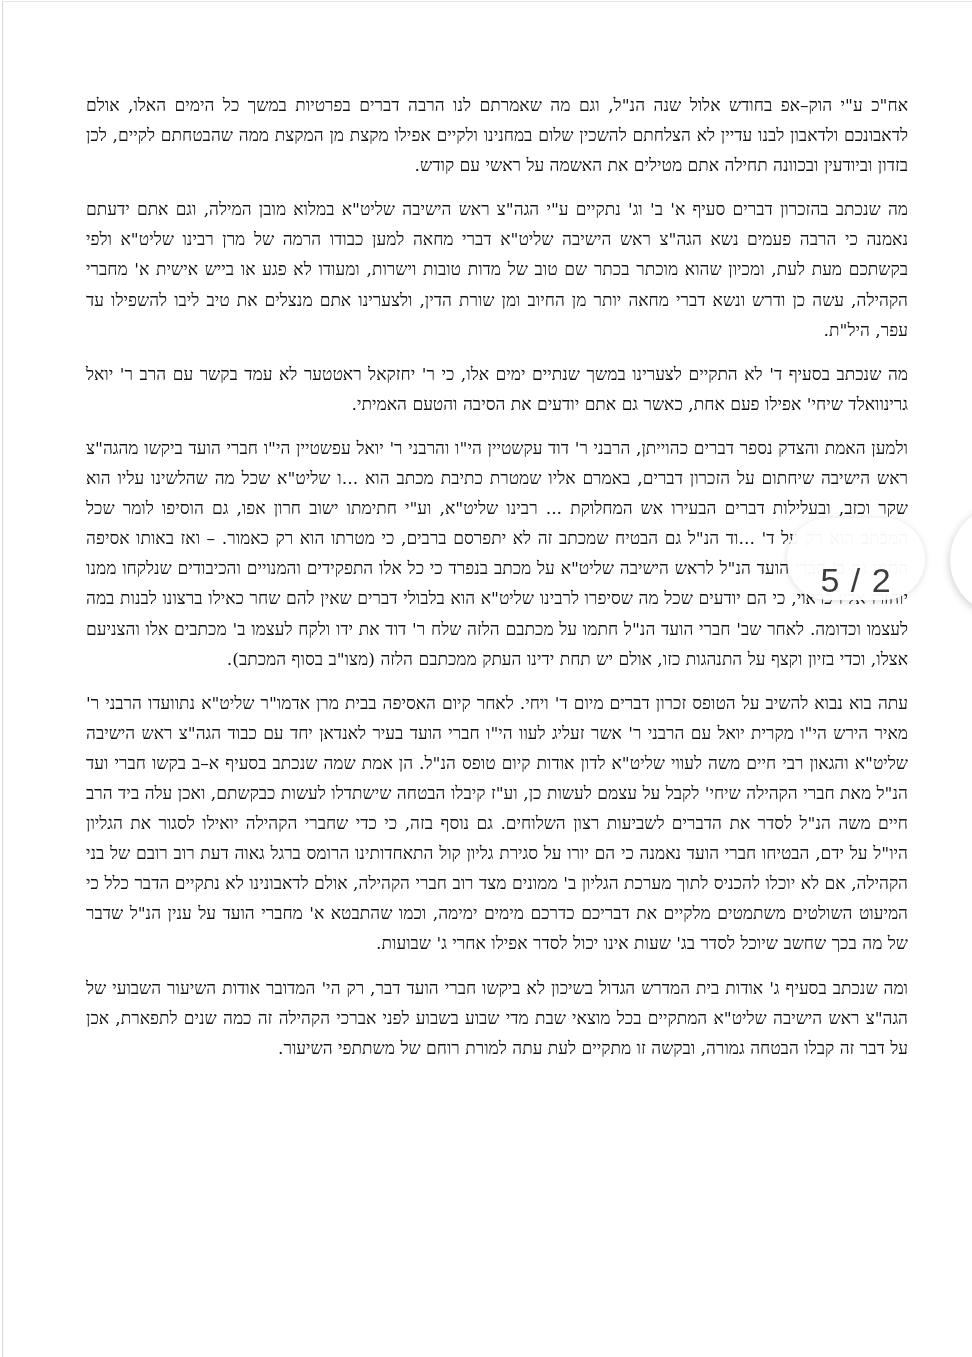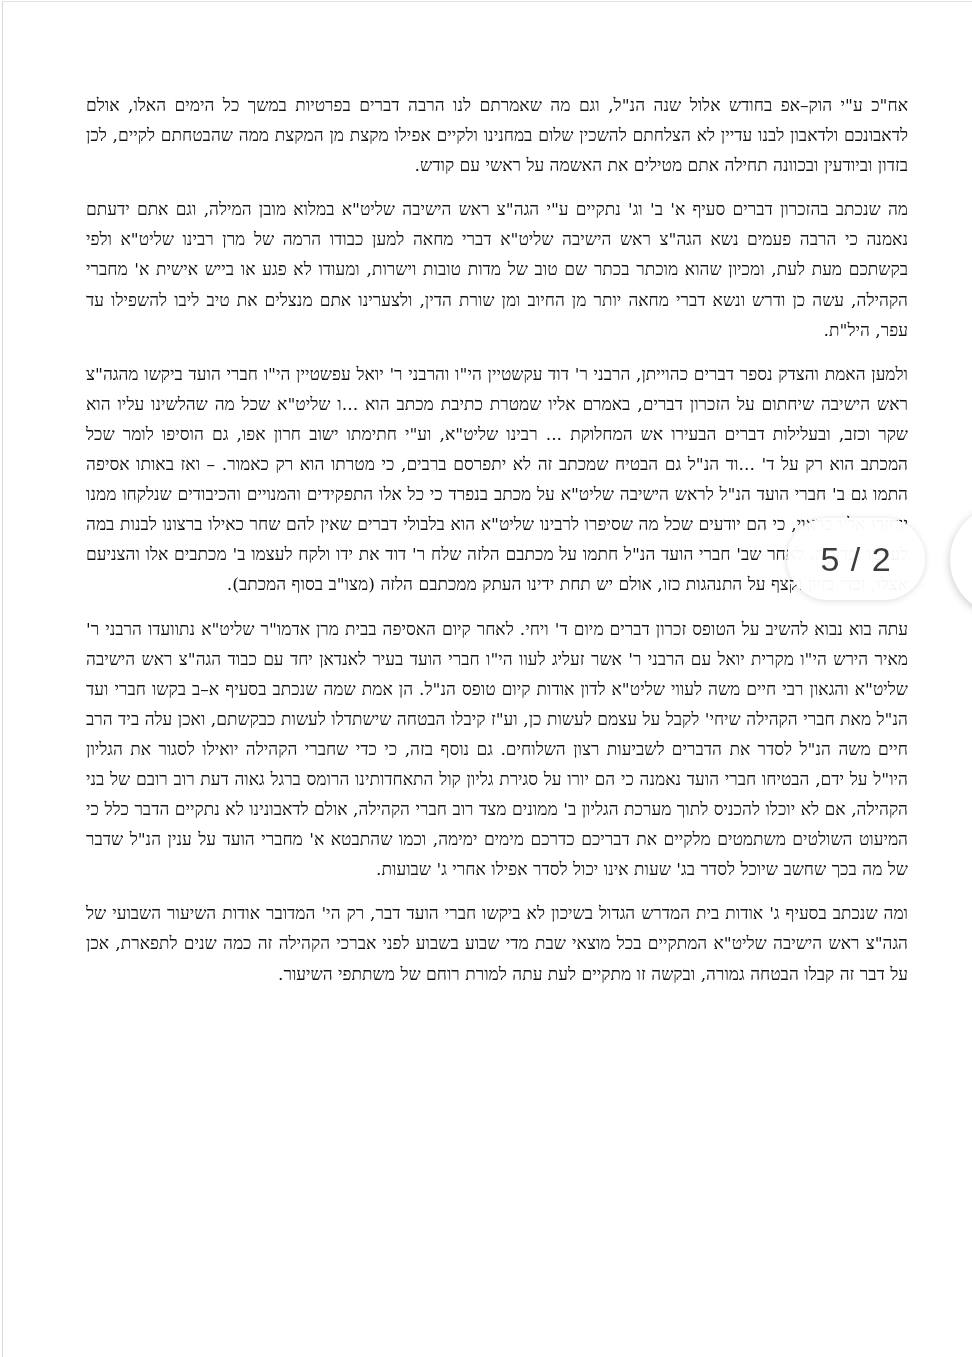--- a/index.html
+++ b/index.html
@@ -47,21 +47,21 @@
     .page-indicator {
       position: absolute;
       left: 787px;
       top: 518px;
       width: 138px;
       height: 82px;
       border-radius: 41px;
       background: rgba(255,255,255,0.96);
       box-shadow: 0 1px 6px rgba(0,0,0,0.14);
       display: flex;
-      align-items: center;
+      align-items: flex-end;
       justify-content: center;
       font-family: "Liberation Sans", "DejaVu Sans", sans-serif;
       font-size: 34px;
       color: #3c3c3c;
       letter-spacing: 1px;
       direction: ltr;
     }
     .scroll-handle {
       position: absolute;
       left: 950px;
@@ -74,20 +74,21 @@
     }
   </style>
 </head>
 <body>
 
 <div class="viewer">
   <div class="page">
     <div class="doc">
       <p>אח"כ ע"י הוק–אפ בחודש אלול שנה הנ"ל, וגם מה שאמרתם לנו הרבה דברים בפרטיות במשך כל הימים האלו, אולם לדאבונכם ולדאבון לבנו עדיין לא הצלחתם להשכין שלום במחנינו ולקיים אפילו מקצת מן המקצת ממה שהבטחתם לקיים, לכן בזדון וביודעין ובכוונה תחילה אתם מטילים את האשמה על ראשי עם קודש.</p>
       <p>מה שנכתב בהזכרון דברים סעיף א' ב' וג' נתקיים ע"י הגה"צ ראש הישיבה שליט"א במלוא מובן המילה, וגם אתם ידעתם נאמנה כי הרבה פעמים נשא הגה"צ ראש הישיבה שליט"א דברי מחאה למען כבודו הרמה של מרן רבינו שליט"א ולפי בקשתכם מעת לעת, ומכיון שהוא מוכתר בכתר שם טוב של מדות טובות וישרות, ומעודו לא פגע או בייש אישית א' מחברי הקהילה, עשה כן ודרש ונשא דברי מחאה יותר מן החיוב ומן שורת הדין, ולצערינו אתם מנצלים את טיב ליבו להשפילו עד עפר, היל"ת.</p>
+      <p>מה שנכתב בסעיף ד' לא התקיים לצערינו במשך שנתיים ימים אלו, כי ר' יחזקאל ראטטער לא עמד בקשר עם הרב ר' יואל גרינוואלד שיחי' אפילו פעם אחת, כאשר גם אתם יודעים את הסיבה והטעם האמיתי.</p>
       <p>ולמען האמת והצדק נספר דברים כהוייתן, הרבני ר' דוד עקשטיין הי"ו והרבני ר' יואל עפשטיין הי"ו חברי הועד ביקשו מהגה"צ ראש הישיבה שיחתום על הזכרון דברים, באמרם אליו שמטרת כתיבת מכתב הוא ...ו שליט"א שכל מה שהלשינו עליו הוא שקר וכזב, ובעלילות דברים הבעירו אש המחלוקת ... רבינו שליט"א, וע"י חתימתו ישוב חרון אפו, גם הוסיפו לומר שכל המכתב הוא רק על ד' ...וד הנ"ל גם הבטיח שמכתב זה לא יתפרסם ברבים, כי מטרתו הוא רק כאמור. – ואז באותו אסיפה התמו גם ב' חברי הועד הנ"ל לראש הישיבה שליט"א על מכתב בנפרד כי כל אלו התפקידים והמנויים והכיבודים שנלקחו ממנו יוחזרו אליו כראוי, כי הם יודעים שכל מה שסיפרו לרבינו שליט"א הוא בלבולי דברים שאין להם שחר כאילו ברצונו לבנות במה לעצמו וכדומה. לאחר שב' חברי הועד הנ"ל חתמו על מכתבם הלזה שלח ר' דוד את ידו ולקח לעצמו ב' מכתבים אלו והצניעם אצלו, וכדי בזיון וקצף על התנהגות כזו, אולם יש תחת ידינו העתק ממכתבם הלזה (מצו"ב בסוף המכתב).</p>
       <p>עתה בוא נבוא להשיב על הטופס זכרון דברים מיום ד' ויחי. לאחר קיום האסיפה בבית מרן אדמו"ר שליט"א נתוועדו הרבני ר' מאיר הירש הי"ו מקרית יואל עם הרבני ר' אשר זעליג לעוו הי"ו חברי הועד בעיר לאנדאן יחד עם כבוד הגה"צ ראש הישיבה שליט"א והגאון רבי חיים משה לעווי שליט"א לדון אודות קיום טופס הנ"ל. הן אמת שמה שנכתב בסעיף א–ב בקשו חברי ועד הנ"ל מאת חברי הקהילה שיחי' לקבל על עצמם לעשות כן, וע"ז קיבלו הבטחה שישתדלו לעשות כבקשתם, ואכן עלה ביד הרב חיים משה הנ"ל לסדר את הדברים לשביעות רצון השלוחים. גם נוסף בזה, כי כדי שחברי הקהילה יואילו לסגור את הגליון היו"ל על ידם, הבטיחו חברי הועד נאמנה כי הם יורו על סגירת גליון קול התאחדותינו הרומס ברגל גאוה דעת רוב רובם של בני הקהילה, אם לא יוכלו להכניס לתוך מערכת הגליון ב' ממונים מצד רוב חברי הקהילה, אולם לדאבונינו לא נתקיים הדבר כלל כי המיעוט השולטים משתמטים מלקיים את דבריכם כדרכם מימים ימימה, וכמו שהתבטא א' מחברי הועד על ענין הנ"ל שדבר של מה בכך שחשב שיוכל לסדר בג' שעות אינו יכול לסדר אפילו אחרי ג' שבועות.</p>
       <p>ומה שנכתב בסעיף ג' אודות בית המדרש הגדול בשיכון לא ביקשו חברי הועד דבר, רק הי' המדובר אודות השיעור השבועי של הגה"צ ראש הישיבה שליט"א המתקיים בכל מוצאי שבת מדי שבוע בשבוע לפני אברכי הקהילה זה כמה שנים לתפארת, אכן על דבר זה קבלו הבטחה גמורה, ובקשה זו מתקיים לעת עתה למורת רוחם של משתתפי השיעור.</p>
     </div>
   </div>
 
   <div class="page-indicator">
     <span>5 / 2</span>
   </div>
 

